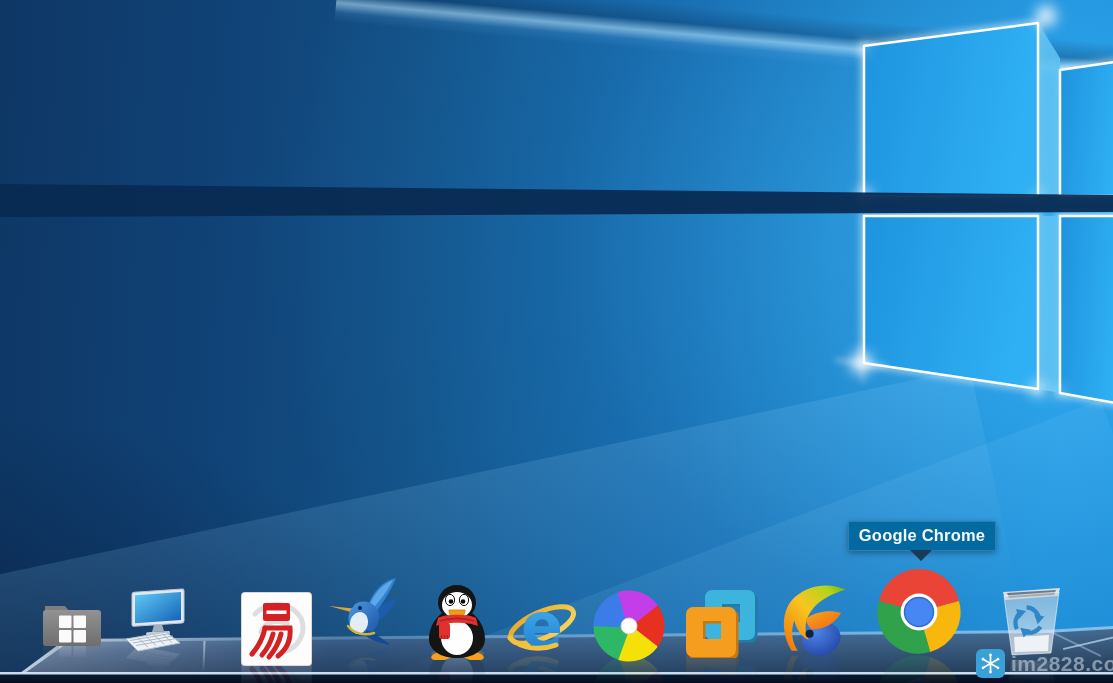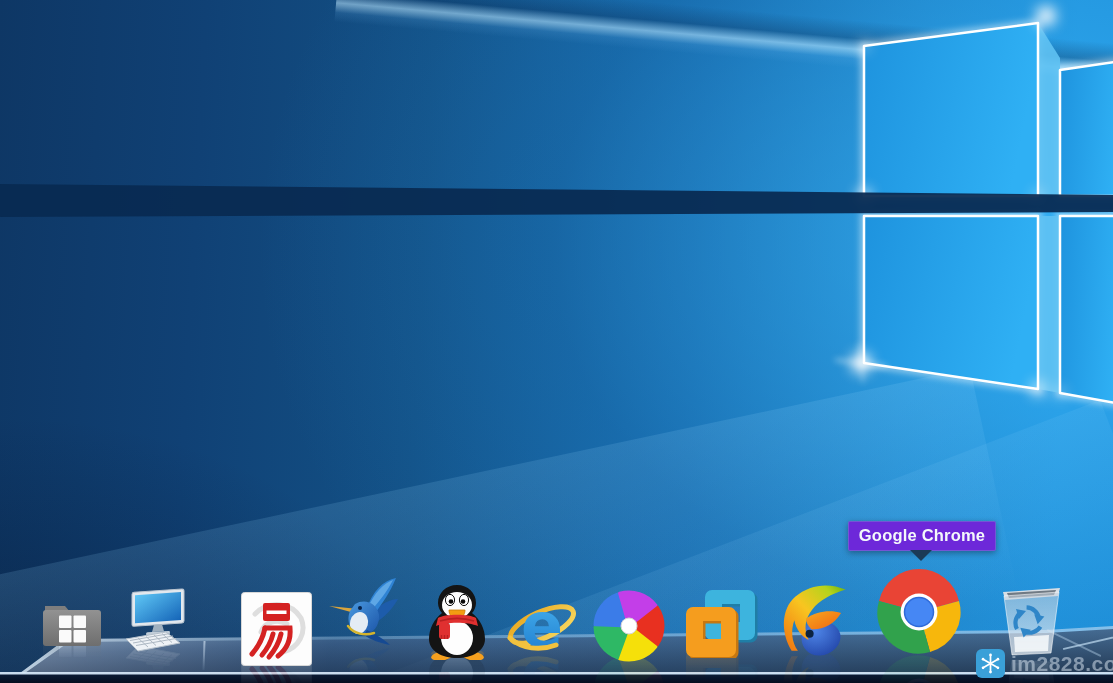--- a/index.html
+++ b/index.html
@@ -36,21 +36,21 @@
   .dock-sep{position:absolute;left:203px;top:641px;width:2px;height:29px;transform:rotate(2deg);
     background:linear-gradient(to bottom, rgba(222,238,252,.60), rgba(120,150,185,.12));}
   .shelf-front{position:absolute;left:0;top:672px;width:1113px;height:11px;
     background:linear-gradient(to bottom, rgba(216,233,249,.92) 0px, rgba(216,233,249,.92) 2px,
       #0a1a33 3px, #050e1f 100%);}
 
   .ico{position:absolute;-webkit-box-reflect:below -9px linear-gradient(transparent 58%, rgba(255,255,255,.22));}
   .ico svg{display:block;}
 
   
-  .tooltip{position:absolute;left:848px;top:521px;width:146px;height:28px;background:#6d28d9;
+  .tooltip{position:absolute;left:848px;top:521px;width:146px;height:28px;background:#0369a1;
     border:1px solid rgba(130,170,205,.35);border-radius:2px;color:#f4f8fb;font-size:16.5px;
     font-weight:bold;text-align:center;line-height:27px;letter-spacing:.2px;
     box-shadow:0 2px 6px rgba(0,0,0,.35);}
   .tooltip .tip-arrow{position:absolute;left:61px;top:100%;width:0;height:0;
     border-left:11px solid transparent;border-right:11px solid transparent;border-top:11px solid #1b3a57;}
 
   
   .watermark{position:absolute;left:976px;top:649px;display:flex;align-items:center;gap:6px;}
   .wm-badge{width:29px;height:29px;border-radius:6px;background:#3aa0d8;display:flex;
     align-items:center;justify-content:center;}

